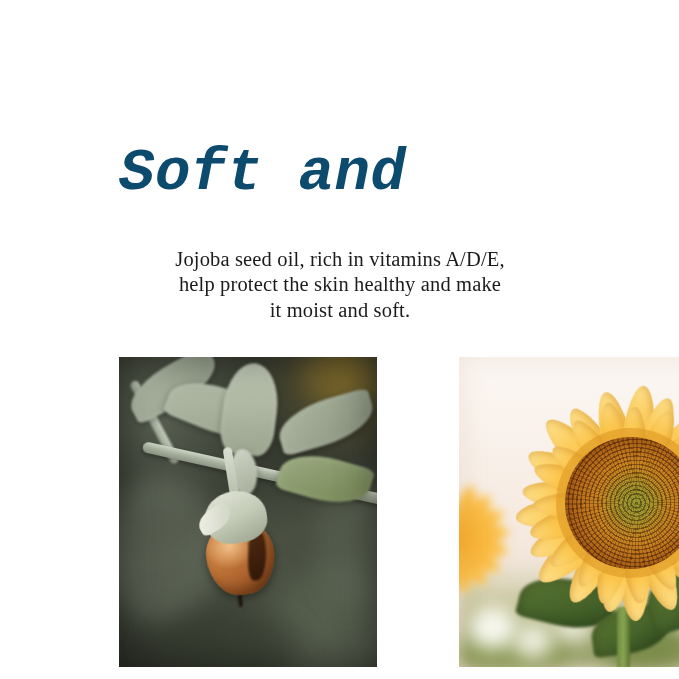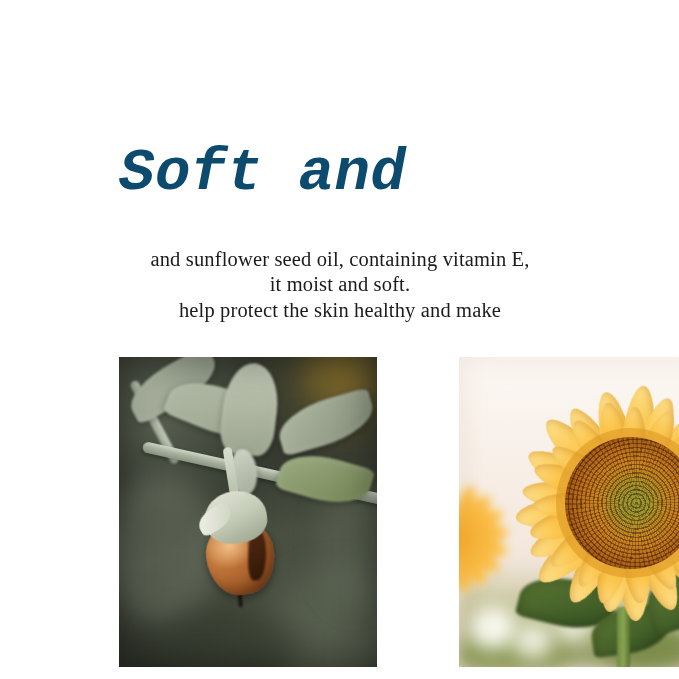--- a/index.html
+++ b/index.html
@@ -329,23 +329,23 @@
 </head>
 <body>
 
 <div class="page">
 
   <h1 class="headline">
     <span class="headline-line l1">Soft and</span>
   </h1>
 
   <p class="bodycopy">
-    <span>and sunflower seed oil, containing vitamin E,</span>
+    <span>Jojoba seed oil, rich in vitamins A/D/E,</span>
+    <span>help protect the skin healthy and make</span>
     <span>it moist and soft.</span>
-    <span>help protect the skin healthy and make</span>
   </p>
 
   <div class="photo-strip">
 
     <figure class="photo photo-left jojoba">
       <span class="jo-bokeh jo-b1"></span>
       <span class="jo-bokeh jo-b2"></span>
       <span class="jo-bokeh jo-b3"></span>
       <span class="jo-bokeh jo-b4"></span>
       <span class="jo-bokeh jo-b5"></span>

